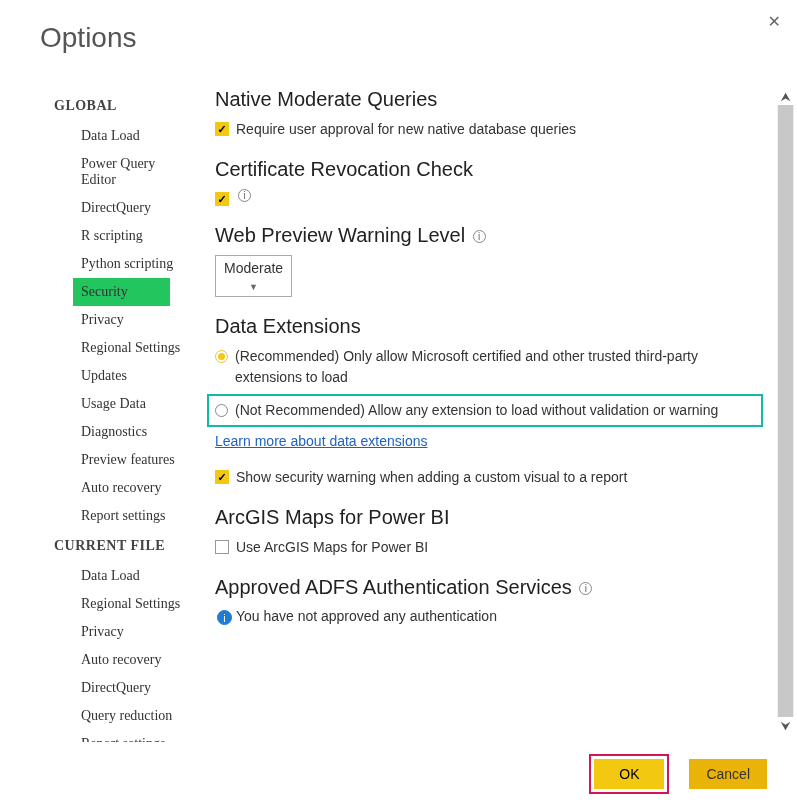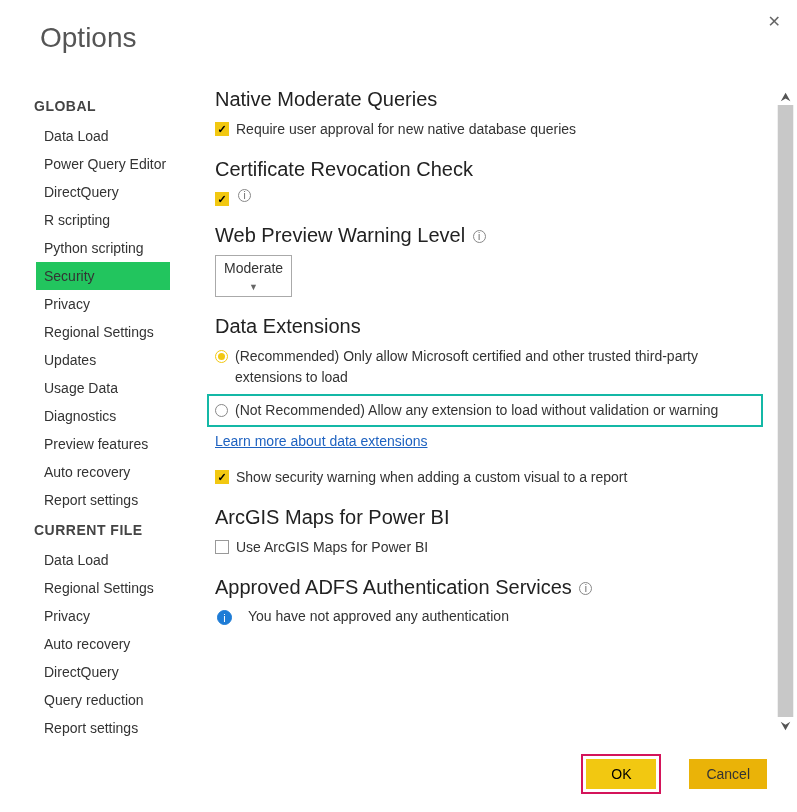--- a/index.html
+++ b/index.html
@@ -31,33 +31,34 @@
     .layout {
       display: flex;
       position: absolute;
       top: 80px;
       left: 0;
       right: 0;
       bottom: 70px;
     }
     .sidebar {
       width: 195px;
-      padding: 10px 0 0 34px;
+      padding: 10px 0 0 54px;
       overflow: hidden;
+      font-family: Liberation Serif, serif;
     }
     .sidebar-group-header {
       font-weight: 600;
       color: #444;
       letter-spacing: 0.5px;
       padding: 8px 0;
       font-size: 14px;
     }
     .sidebar-item {
       padding: 6px 8px;
-      margin-left: 2px;
+      margin-left: 19px;
       cursor: pointer;
       font-size: 14px;
       color: #333;
     }
     .sidebar-item.selected {
       background: #22c55e;
       margin-right: 25px;
     }
     .content-wrap {
       position: relative;
@@ -204,21 +205,21 @@
     .highlight-box {
       border: 2px solid #14b8a6;
       padding: 4px 6px;
       margin: 2px -8px 6px -8px;
     }
     .footer {
       position: absolute;
       bottom: 18px;
       right: 30px;
       display: flex;
-      gap: 28px;
+      gap: 20px;
       padding-left: 18px;
     }
     .btn {
       min-width: 70px;
       padding: 6px 16px;
       text-align: center;
       font-size: 14px;
       cursor: pointer;
       border: 1px solid transparent;
     }
@@ -230,21 +231,20 @@
       border: 2px solid #d4145a;
       padding: 3px;
     }
     .btn-cancel {
       background: #eab308;
       color: #333;
     }
     .status-text {
       display: inline-block;
       vertical-align: middle;
-      margin-left: 12px;
     }
   </style>
 </head>
 <body>
 
 <div class="close-btn">✕</div>
 <div class="title">Options</div>
 
 <div class="layout">
   <div class="sidebar" id="sidebar">

